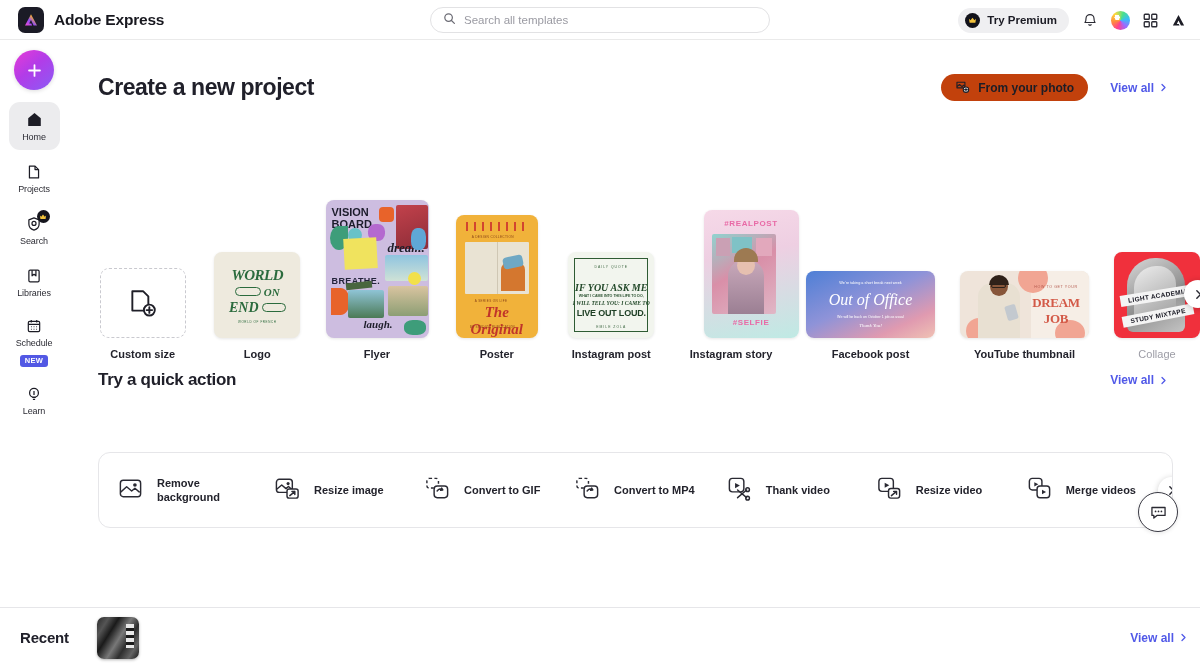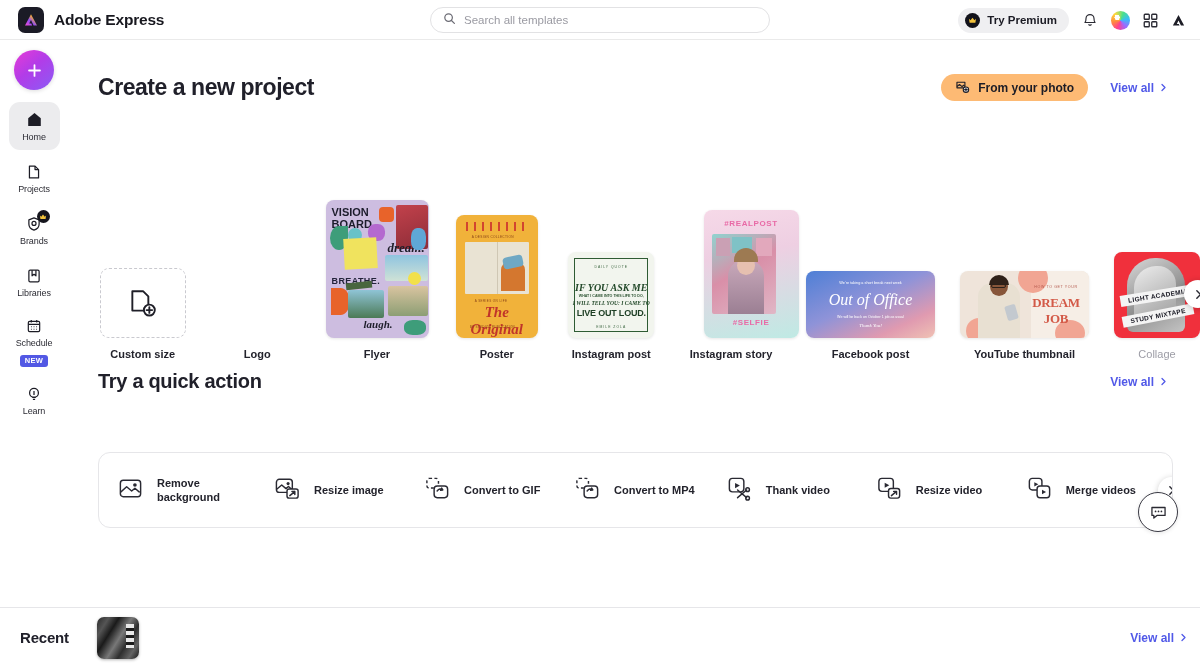--- a/index.html
+++ b/index.html
@@ -92,21 +92,21 @@
 
   
   .main { position:absolute; left:68px; top:40px; width:1132px; height:567px; background:#fff; overflow:hidden; }
   .sec-head {
     display:flex; align-items:center; justify-content:space-between;
     padding:0 32px 0 30px; margin-top:34px;
   }
   .sec-title { font-size:23px; font-weight:700; color:#20202a; letter-spacing:-0.45px; }
   .sec-actions { display:flex; align-items:center; gap:22px; }
   .ghost-btn {
-    display:flex; align-items:center; gap:8px; background:#fdba74; border:0;
+    display:flex; align-items:center; gap:8px; background:#c2410c; border:0;
     height:27px; border-radius:14px; padding:0 14px; cursor:pointer;
   }
   .ghost-btn span { font-size:12px; font-weight:600; color:#1d1d26; }
   .viewall {
     display:flex; align-items:center; gap:5px; cursor:pointer;
     font-size:12px; font-weight:600; color:#5159e8; text-decoration:none;
   }
 
   
   .tpl-row {
@@ -133,21 +133,21 @@
     box-shadow:0 1px 6px rgba(0,0,0,.22); display:flex; align-items:center; justify-content:center;
     cursor:pointer; z-index:4;
   }
 
   
   .qa-head {
     position:absolute; left:0; top:330px; width:1132px;
     display:flex; align-items:center; justify-content:space-between;
     padding:0 32px 0 30px;
   }
-  .qa-title { font-size:20px; font-weight:700; color:#20202a; letter-spacing:-0.3px; }
+  .qa-title { font-size:17px; font-weight:700; color:#20202a; letter-spacing:-0.3px; }
   .tabs {
     position:absolute; left:30px; top:372px; display:flex; align-items:center; gap:26px;
   }
   .tab { font-size:11.5px; color:#56565f; cursor:pointer; position:relative; padding-bottom:8px; }
   .tab.active { color:#16161d; font-weight:700; }
   .tab.active::after {
     content:""; position:absolute; left:0; right:0; bottom:0; height:2px; background:#16161d; border-radius:2px;
   }
   .tab-new {
     background:#5258e4; color:#fff; font-size:7.5px; font-weight:700;
@@ -296,21 +296,21 @@
         <svg width="16" height="16" viewBox="0 0 20 20" fill="none" stroke="#1c1c25" stroke-width="1.55" stroke-linejoin="round">
           <path d="M10 2.4 3.6 4.9v5.2c0 4 2.9 6.6 6.4 7.5 3.5-.9 6.4-3.5 6.4-7.5V4.9z"></path>
           <circle cx="10" cy="9.3" r="2.5"></circle>
         </svg>
       </span>
       <span class="crown-badge">
         <svg width="8" height="8" viewBox="0 0 14 14">
             <path d="M1.6 4.4l2.3 2.1L7 2.6l3.1 3.9 2.3-2.1 -.9 6H2.5z" fill="#f2c23c"></path>
           </svg>
       </span>
-      <span class="nav-label">Brands</span>
+      <span class="nav-label">Search</span>
     </div>
 
     <div class="nav-item">
       <span class="nav-ic">
         <svg width="16" height="16" viewBox="0 0 20 20" fill="none" stroke="#1c1c25" stroke-width="1.55" stroke-linejoin="round">
           <rect x="3.6" y="2.8" width="12.8" height="14.4" rx="1.6"></rect>
             <path d="M7.6 2.8v7l2.4-1.9 2.4 1.9v-7"></path>
         </svg>
       </span>
       <span class="nav-label">Libraries</span>
@@ -373,20 +373,32 @@
           <svg width="33" height="33" viewBox="0 0 26 26" fill="none" stroke="#1f1f28" stroke-width="1.5" stroke-linejoin="round">
             <path d="M5 3.4h8.6l4 4v11.2H5z"></path>
               <circle cx="18.4" cy="18.2" r="4.3" fill="#fff"></circle>
             <path d="M18.4 16v4.4M16.2 18.2h4.4" stroke-linecap="round"></path>
           </svg>
         </div>
         <div class="tpl-name">Custom size</div>
       </div>
 
       <div class="tpl">
+        <div class="tpl-thumb" style="width:86px;height:86px;background:#eeeade;flex-direction:column;gap:2px;">
+          <div style="font:italic 900 15px 'Liberation Serif',serif;color:#2b6b3d;letter-spacing:-.5px;">WORLD</div>
+          <div style="display:flex;align-items:center;gap:3px;">
+            <div style="width:26px;height:9px;border:1.4px solid #2b6b3d;border-radius:6px;"></div>
+            <div style="font:italic 900 11px 'Liberation Serif',serif;color:#2b6b3d;">ON</div>
+          </div>
+          <div style="display:flex;align-items:center;gap:3px;">
+            <div style="font:italic 900 14px 'Liberation Serif',serif;color:#2b6b3d;">END</div>
+            <div style="width:24px;height:9px;border:1.4px solid #2b6b3d;border-radius:6px;"></div>
+          </div>
+          <div style="font-size:3px;color:#2b6b3d;letter-spacing:.6px;margin-top:2px;">WORLD OF FRENCH</div>
+        </div>
         <div class="tpl-name">Logo</div>
       </div>
 
       <div class="tpl">
         <div class="tpl-thumb" style="width:103px;height:138px;background:#cdbde0;display:block;">
           <div style="position:absolute;left:6px;top:7px;font:800 11px 'Liberation Sans',sans-serif;color:#1c1c2b;line-height:1.05;">VISION<br>BOARD</div>
           <div style="position:absolute;left:53px;top:7px;width:15px;height:15px;border-radius:4px;background:#e8632a;"></div>
           <div style="position:absolute;left:70px;top:5px;width:32px;height:44px;background:linear-gradient(160deg,#c2414b,#8d2d38);border-radius:2px;"></div>
           <div style="position:absolute;left:4px;top:26px;width:18px;height:24px;background:#3e9d7a;border-radius:50% 0 50% 50%;"></div>
           <div style="position:absolute;left:22px;top:28px;width:14px;height:14px;border-radius:50%;background:#68c2c8;"></div>

